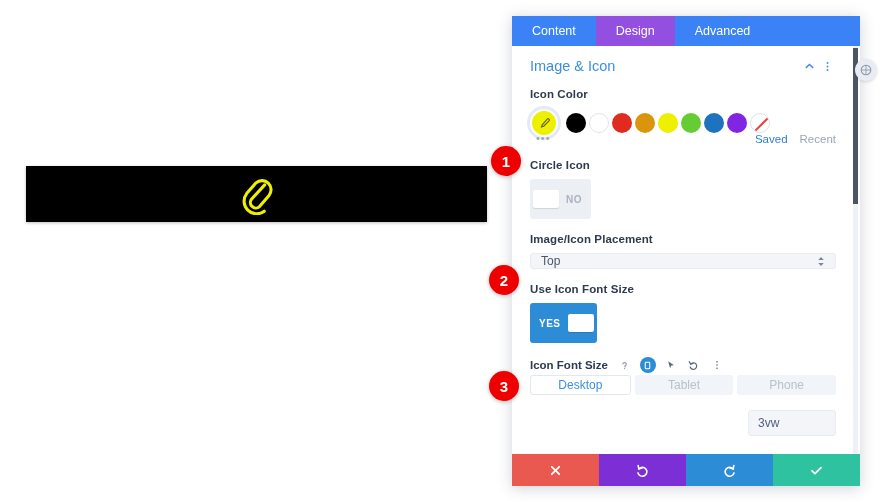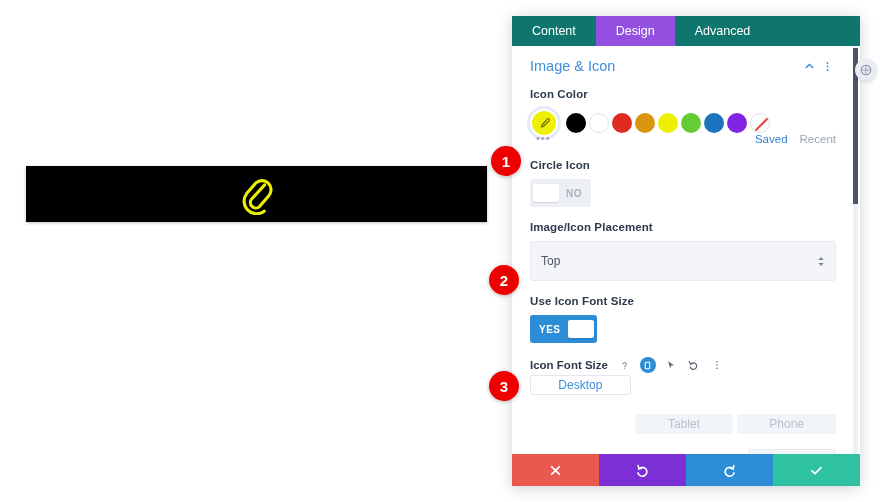--- a/index.html
+++ b/index.html
@@ -67,21 +67,21 @@
     width: 26px; height: 26px;
     display: flex; align-items: center; justify-content: center;
     color: #ffffff;
     cursor: pointer;
     opacity: .95;
   }
 
   
   #panel-tabs {
     height: 30px;
-    background: #0f766e;
+    background: #3b82f6;
     display: flex;
     flex: 0 0 auto;
   }
   .tab {
     padding: 0 20px;
     height: 30px;
     display: flex; align-items: center;
     color: #ffffff;
     font-size: 12.5px;
     cursor: pointer;
@@ -184,37 +184,37 @@
   #saved-recent {
     display:flex; gap:12px; justify-content:flex-end;
     margin-top:-9px; font-size:11.5px;
   }
   #saved-link { color:#2f7fd1; cursor:pointer; }
   #recent-link { color:#9aa6b8; cursor:pointer; }
 
   
   .toggle {
     display:inline-flex; align-items:center;
-    height: 28px; border-radius:3px; overflow:hidden;
+    height: 40px; border-radius:3px; overflow:hidden;
     cursor:pointer; user-select:none;
   }
   .toggle.off { background:#eceff4; }
   .toggle.on  { background:#2C8CD6; }
   .toggle .knob {
     width:26px; height:18px; background:#ffffff;
     border-radius:2px; margin:3px;
     box-shadow:0 1px 1px rgba(0,0,0,.12);
   }
   .toggle .txt { font-size:10px; font-weight:bold; padding:0 9px 0 4px; letter-spacing:.5px; }
   .toggle.off .txt { color:#a9b2c0; }
   .toggle.on  .txt { color:#ffffff; padding:0 4px 0 9px; order:-1; }
 
   
   .select-box {
-    height: 40px;
+    height: 16px;
     background:#f3f5f9;
     border:1px solid #e8ecf2;
     border-radius:3px;
     display:flex; align-items:center;
     padding: 0 10px;
     font-size:12px; color:#4b5768;
     cursor:pointer;
   }
   .select-box .val { flex:1 1 auto; }
   .select-arrows {
@@ -237,21 +237,21 @@
 
   
   #device-tabs { display:flex; gap:4px; margin-bottom:15px; }
   .device-tab {
     flex:1 1 0; height:20px;
     display:flex; align-items:center; justify-content:center;
     font-size:12px; cursor:pointer;
     border-radius:3px;
   }
   .device-tab.active { background:#ffffff; border:1px solid #e3e8ef; color:#3E8EDE; }
-  .device-tab.idle { background:#f1f4f8; color:#b9c1cd;margin-top:39px; }
+  .device-tab.idle { background:#f1f4f8; color:#b9c1cd; }
 
   
   #slider-row { display:flex; align-items:center; gap:18px; }
   #slider-wrap { flex:1 1 auto; position:relative; height:20px; display:flex; align-items:center; }
   #slider-value {
     width:88px; height:26px;
     background:#f3f5f9; border:1px solid #e8ecf2; border-radius:3px;
     display:flex; align-items:center; padding:0 9px;
     font-size:12px; color:#55617a; cursor:text;
   }

